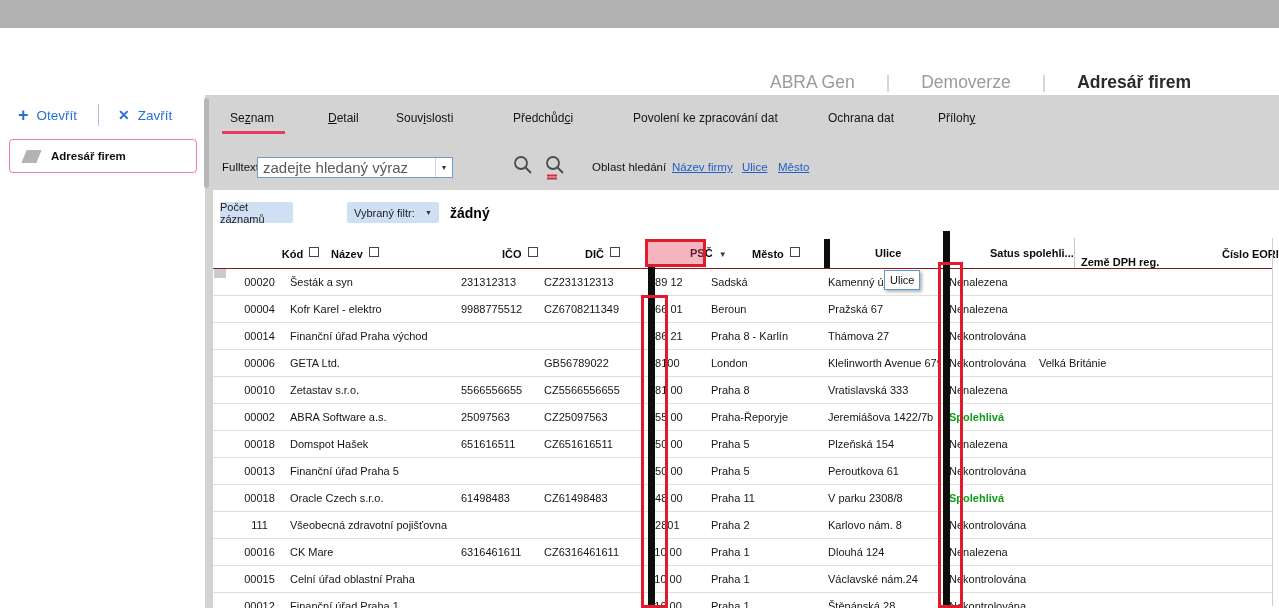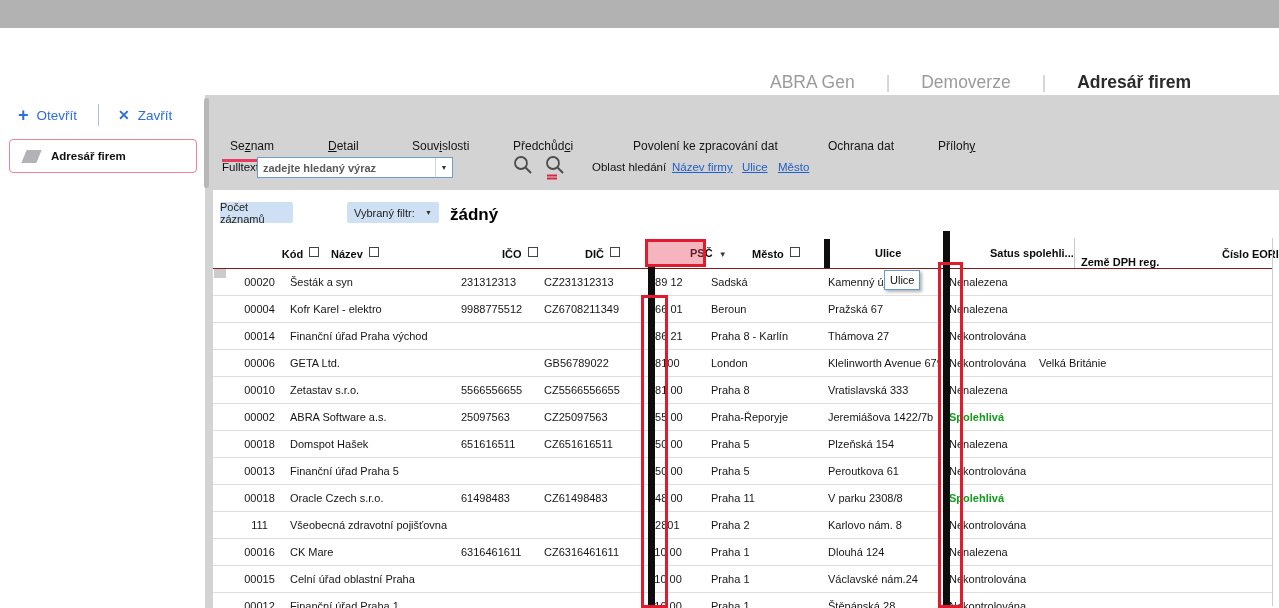--- a/index.html
+++ b/index.html
@@ -25,42 +25,42 @@
   .plus-glyph{font-size:18px;font-weight:600;line-height:18px;}
   .x-glyph{font-size:14px;font-weight:700;line-height:14px;}
   .sb-divider{position:absolute;left:98px;top:9px;width:1px;height:22px;background:#a9c1e2;}
   .sb-card{position:absolute;left:9px;top:44px;width:186px;height:32px;border:1px solid #ee8296;border-radius:4px;background:#fff;display:flex;align-items:center;cursor:pointer;}
   .sb-card-icon{width:15px;height:13px;background:#b3b3b7;transform:skewX(-22deg);margin-left:14px;}
   .sb-card-label{margin-left:12px;font-size:11.5px;font-weight:700;color:#101010;}
   .sb-scroll{position:absolute;left:204px;top:98px;width:5px;height:90px;background:#b7b7b7;border-radius:3px;z-index:5;}
   
   .content{position:absolute;left:205px;top:95px;width:1074px;height:513px;background:#d3d3d3;}
   .tabbar{position:absolute;left:0;top:0;width:100%;height:45px;}
-  .tab{position:absolute;top:16px;height:19px;font-size:12px;color:#141414;cursor:pointer;white-space:nowrap;margin-top:28px;}
+  .tab{position:absolute;top:16px;height:19px;font-size:12px;color:#141414;cursor:pointer;white-space:nowrap;}
   .tab .tkey{text-decoration:underline;}
   .tab.active::after{content:"";position:absolute;left:-8px;right:-11px;bottom:-4px;height:3px;background:var(--accent);}
-  .t0{left:25px;}.t1{left:123px;}.t2{left:207px;}.t3{left:308px;}.t4{left:428px;}.t5{left:623px;}.t6{left:733px;}
+  .t0{left:25px;}.t1{left:123px;}.t2{left:191px;}.t3{left:308px;}.t4{left:428px;}.t5{left:623px;}.t6{left:733px;}
   
   .searchrow{position:absolute;left:0;top:45px;width:100%;height:50px;}
   .sr-label{position:absolute;left:17px;top:21px;font-size:11.5px;color:#111;}
   .sr-input{position:absolute;left:52px;top:17px;width:196px;height:21px;background:#fff;border:1px solid #6e9ccb;display:flex;align-items:center;box-sizing:border-box;cursor:text;}
-  .sr-ph{color:#5a5a5a;font-size:11px;padding-left:5px;flex:1;white-space:nowrap;overflow:hidden;font-weight:bold;}
+  .sr-ph{color:#5a5a5a;font-size:15px;padding-left:5px;flex:1;white-space:nowrap;overflow:hidden;}
   .sr-dd{width:16px;height:100%;border-left:1px solid #c5d8ee;display:flex;align-items:center;justify-content:center;font-size:7px;color:#333;cursor:pointer;}
   .sr-icon{position:absolute;top:14px;width:24px;height:26px;cursor:pointer;}
   .si1{left:306px;}.si2{left:338px;}
   .sr-scope-label{position:absolute;left:387px;top:21px;font-size:11.5px;color:#111;}
   .scope-link{position:absolute;top:21px;font-size:11.5px;color:var(--link);text-decoration:underline;cursor:pointer;white-space:nowrap;}
   .sl0{left:467px;}.sl1{left:537px;}.sl2{left:573px;}
   
   .panel{position:absolute;left:8px;top:95px;width:1066px;height:418px;background:#fff;}
   .btn{position:absolute;height:21px;background:var(--btnbg);border-radius:2px;font-size:11px;color:#222;display:flex;align-items:center;justify-content:center;cursor:pointer;box-sizing:border-box;}
   .btn-count{left:7px;top:12px;width:73px;}
   .btn-filter{left:134px;top:12px;width:92px;justify-content:space-between;padding:0 7px;}
   .dd-glyph{font-size:7px;color:#333;}
-  .filter-value{position:absolute;left:237px;top:15px;font-size:17px;font-weight:700;color:#000;}
+  .filter-value{position:absolute;left:237px;top:15px;font-size:14px;font-weight:700;color:#000;}
   
   :root{--cols:18px 57px 170px 83px 105px 60px 115px 120px 92px 140px 99px;}
   .tbl{position:absolute;left:0;top:48px;width:1059px;}
   .thead{display:grid;grid-template-columns:var(--cols);height:30px;align-items:center;border-bottom:1px solid #7f1d1d;font-weight:700;font-size:11px;color:#0c0c0c;padding-left:41px;}
   .trow{display:grid;grid-template-columns:var(--cols);height:26px;align-items:center;border-bottom:1px solid #dedede;font-size:11px;color:#161616;cursor:default;}
   .cell{white-space:nowrap;overflow:hidden;padding-left:9px;}
   .cell:nth-child(2){padding:0;text-align:center;}
   .cell:nth-child(3){padding-left:2px;}
   .cell:nth-child(4){padding-left:3px;}
   .cell:nth-child(5){padding-left:3px;}

